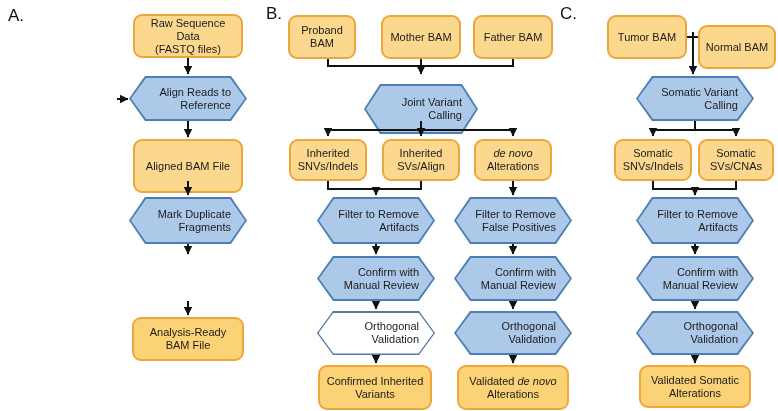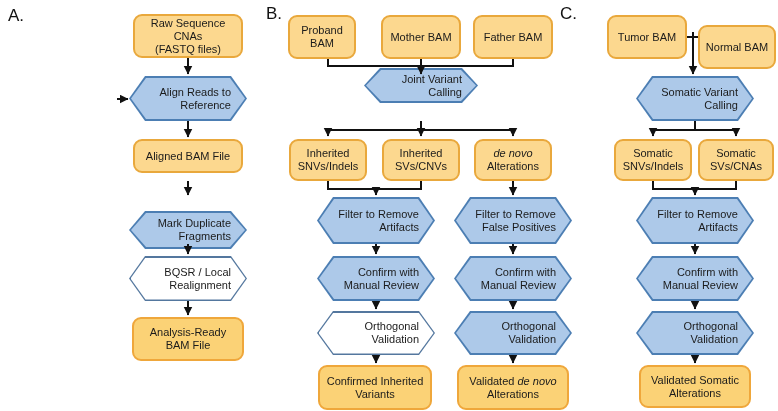--- a/index.html
+++ b/index.html
@@ -54,75 +54,68 @@
 </head>
 <body>
 
 <div class="canvas">
 
   <div class="panel-label" style="left:8px;top:6px">A.</div>
   <div class="panel-label" style="left:266px;top:4px">B.</div>
   <div class="panel-label" style="left:560px;top:4px">C.</div>
 
   <div class="node box" style="left:133px;top:14px;width:110px;height:44px">
-    <span class="line">Raw Sequence CNAs</span>
+    <span class="line">Raw Sequence Data</span>
     <span class="line">(FASTQ files)</span>
   </div>
   <div class="node hex" style="left:129px;top:76px;width:118px;height:45px">
     <div class="hex-fill"></div>
     <div class="hex-text">
       <span class="line">Align Reads to</span>
       <span class="line">Reference</span>
     </div>
   </div>
-  <div class="node box" style="left:133px;top:139px;width:110px;height:34px">
+  <div class="node box" style="left:133px;top:139px;width:110px;height:54px">
     <span class="line">Aligned BAM File</span>
   </div>
-  <div class="node hex" style="left:129px;top:211px;width:118px;height:38px">
+  <div class="node hex" style="left:129px;top:197px;width:118px;height:47px">
     <div class="hex-fill"></div>
     <div class="hex-text">
       <span class="line">Mark Duplicate</span>
       <span class="line">Fragments</span>
-    </div>
-  </div>
-  <div class="node hex white" style="left:129px;top:256px;width:118px;height:45px">
-    <div class="hex-fill"></div>
-    <div class="hex-text">
-      <span class="line">BQSR / Local</span>
-      <span class="line">Realignment</span>
     </div>
   </div>
   <div class="node box result" style="left:132px;top:317px;width:112px;height:44px">
     <span class="line">Analysis-Ready</span>
     <span class="line">BAM File</span>
   </div>
 
   <div class="node box" style="left:288px;top:15px;width:68px;height:44px">
     <span class="line">Proband BAM</span>
   </div>
   <div class="node box" style="left:473px;top:15px;width:80px;height:44px">
     <span class="line">Father BAM</span>
   </div>
   <div class="node box" style="left:381px;top:15px;width:80px;height:44px">
     <span class="line">Mother BAM</span>
   </div>
-  <div class="node hex" style="left:364px;top:68px;width:114px;height:35px">
+  <div class="node hex" style="left:364px;top:84px;width:114px;height:50px">
     <div class="hex-fill"></div>
     <div class="hex-text">
       <span class="line">Joint Variant</span>
       <span class="line">Calling</span>
     </div>
   </div>
   <div class="node box" style="left:289px;top:139px;width:78px;height:42px">
     <span class="line">Inherited</span>
     <span class="line">SNVs/Indels</span>
   </div>
   <div class="node box" style="left:382px;top:139px;width:78px;height:42px">
     <span class="line">Inherited</span>
-    <span class="line">SVs/CNVs</span>
+    <span class="line">SVs/Align</span>
   </div>
   <div class="node box" style="left:474px;top:139px;width:78px;height:42px">
     <span class="line"><i>de novo</i></span>
     <span class="line">Alterations</span>
   </div>
   <div class="node hex" style="left:317px;top:197px;width:118px;height:47px">
     <div class="hex-fill"></div>
     <div class="hex-text">
       <span class="line">Filter to Remove</span>
       <span class="line">Artifacts</span>

